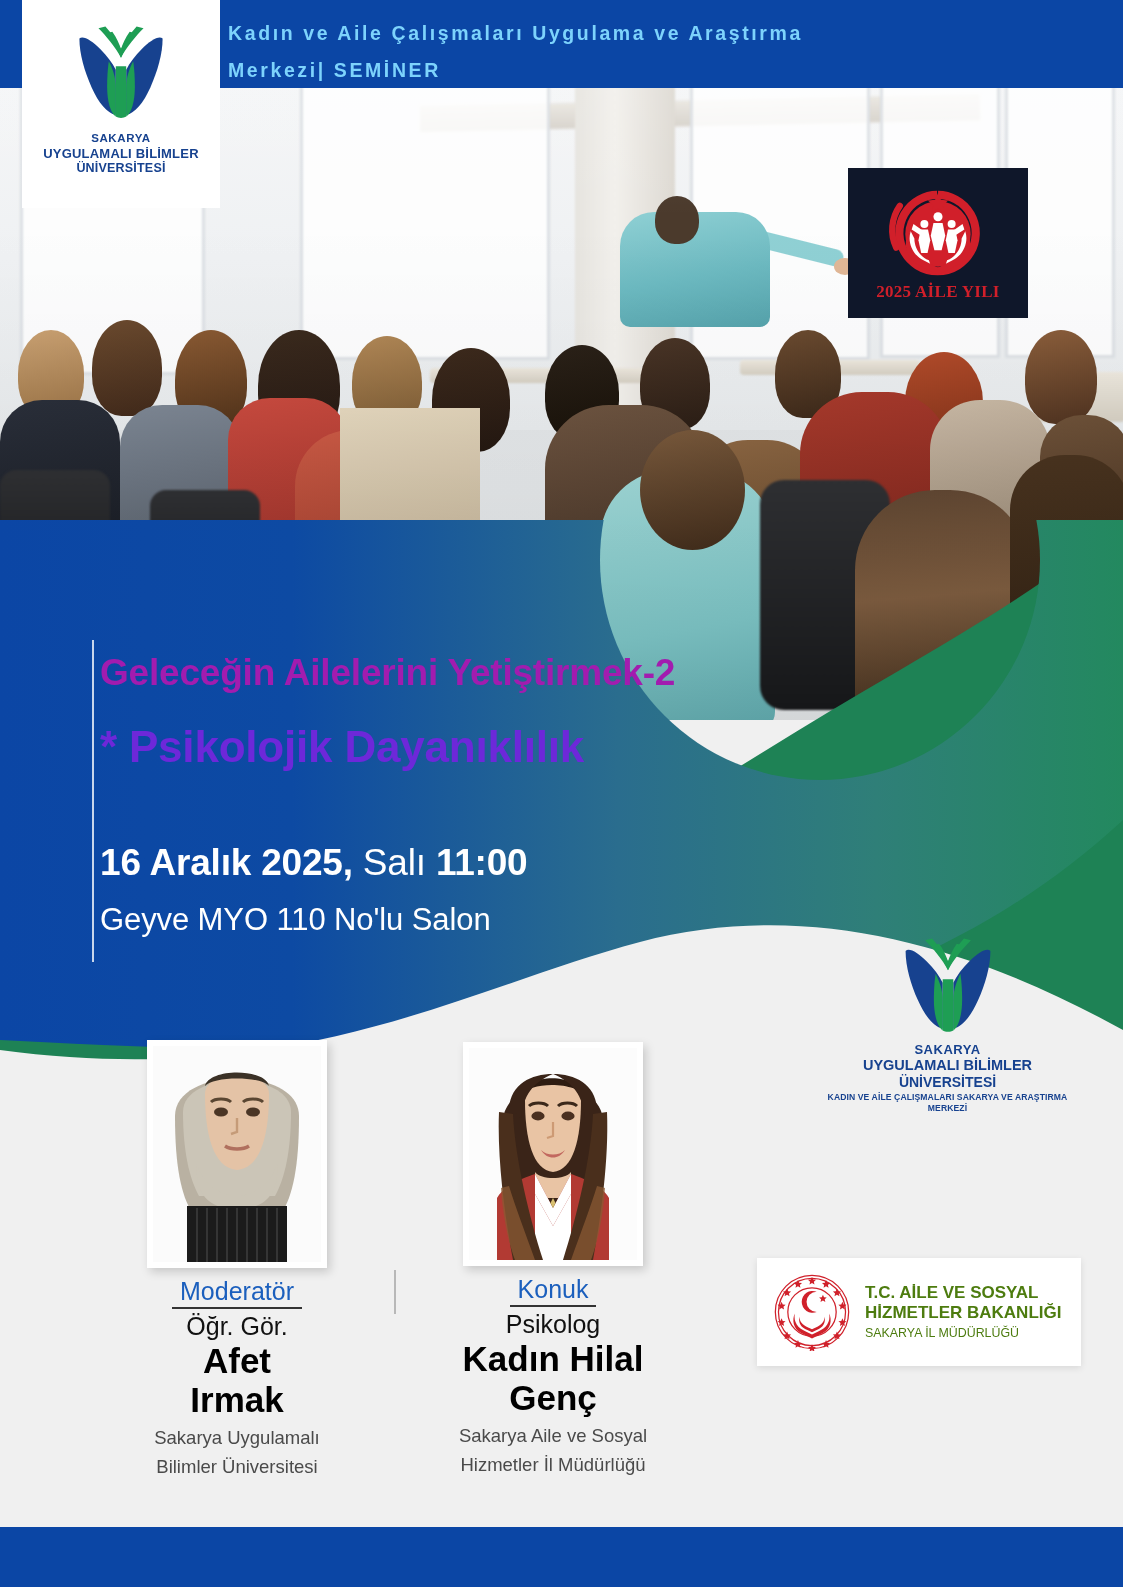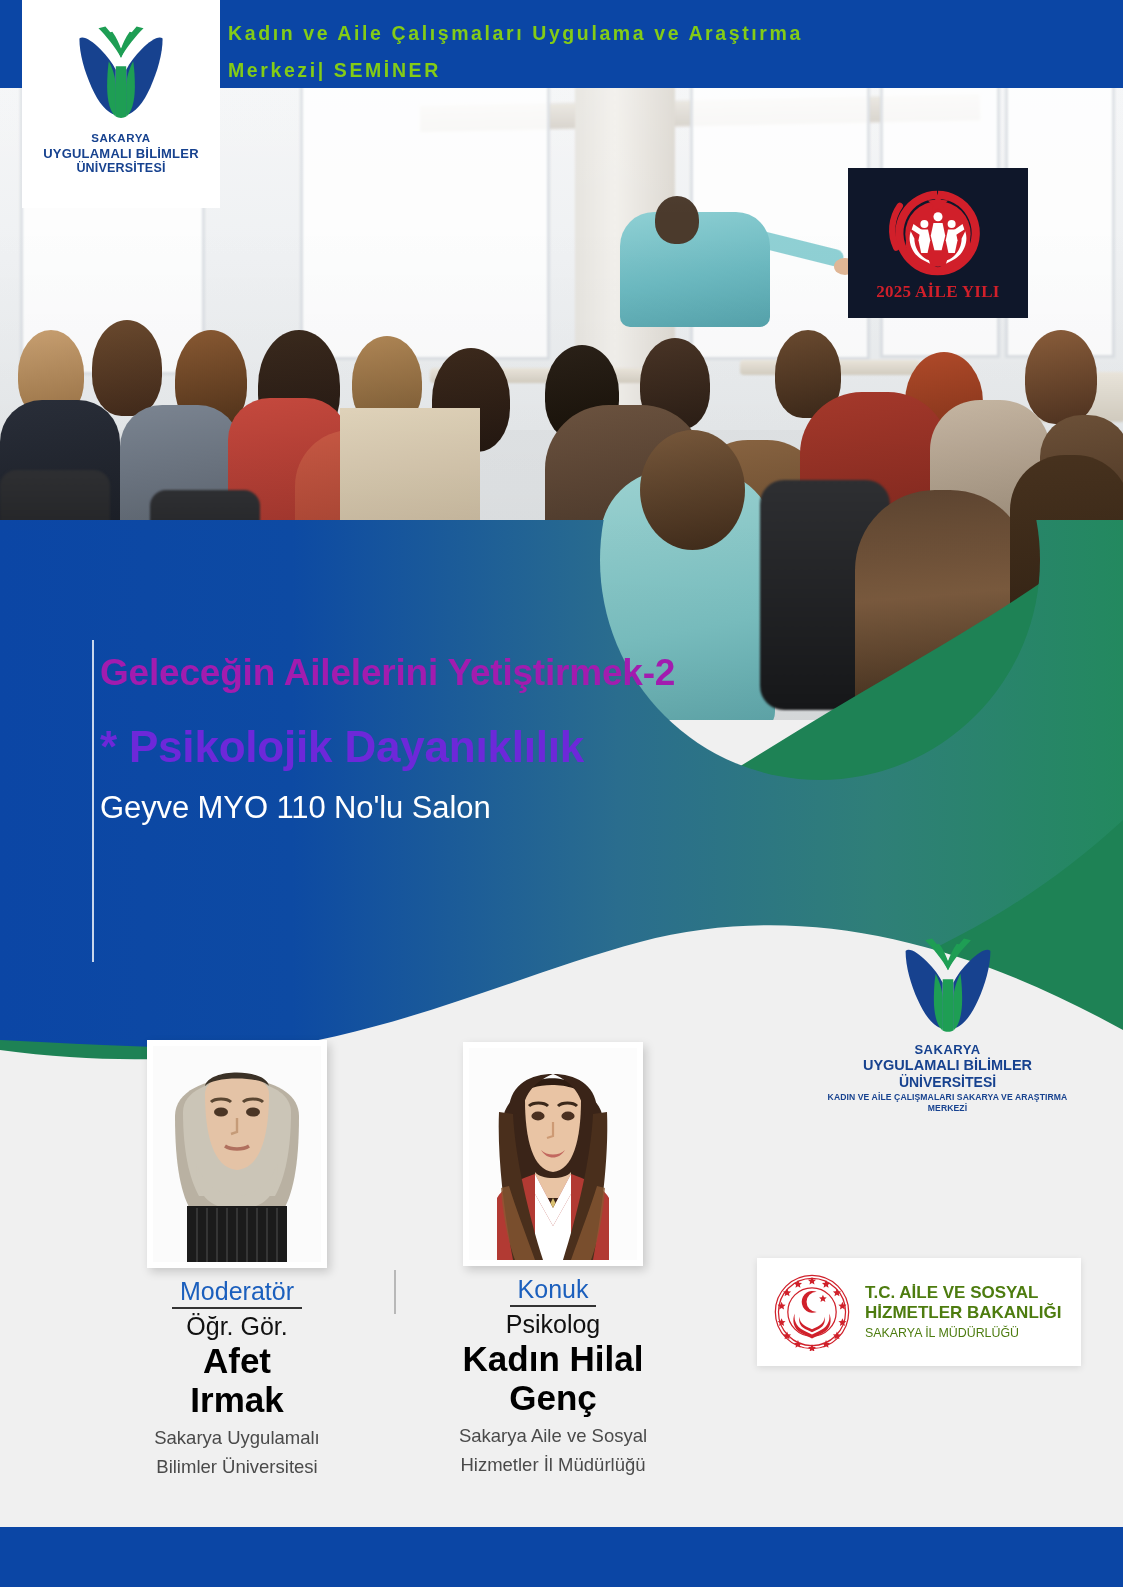--- a/index.html
+++ b/index.html
@@ -95,21 +95,21 @@
     position:absolute; left:0; top:960px; width:1123px; height:570px;
     background:#f0f0f0;
   }
 
   
   .header-bar{
     position:absolute; left:0; top:0; width:1123px; height:88px;
     background:#0b46a5; z-index:40;
   }
   .header-line{
-    position:absolute; left:228px; color:#84cc16;
+    position:absolute; left:228px; color:#7dd3fc;
     font-size:19.5px; font-weight:bold; letter-spacing:2.6px;
     white-space:nowrap;
   }
   .header-line.l1{ top:22px; }
   .header-line.l2{ top:59px; }
 
   
   .logo-box{
     position:absolute; left:22px; top:0; width:198px; height:208px;
     background:#ffffff; z-index:50;
@@ -354,20 +354,23 @@
       <path d="M90,52 C96,60 94,76 82,86 L66,96 L70,84 C80,80 86,70 86,60 Z" fill="#fff"></path>
       <path d="M30,52 C22,58 22,78 36,88 L60,100 L84,88 C98,78 98,58 90,52 C94,64 88,78 76,84 L60,92 L44,84 C32,78 26,64 30,52 Z" fill="#d11f2a"></path>
     </svg>
     <div class="ay-cap">2025 AİLE YILI</div>
   </div>
 
   <div class="title-rule"></div>
   <div class="title-wrap">
     <div class="t-main">Geleceğin Ailelerini Yetiştirmek-2</div>
     <div class="t-sub">*  Psikolojik Dayanıklılık</div>
+    <div class="t-date">
+      <b>16 Aralık 2025,</b><span class="light"> Salı </span><b>11:00</b>
+    </div>
     <div class="t-place">Geyve MYO 110 No'lu Salon</div>
   </div>
 
   <div class="subukam">
     <svg class="tulip" viewBox="0 0 120 112">
       <path d="M12,14 C16,10 26,16 36,26 C44,34 50,42 54,50 L54,102 C44,100 34,88 26,70 C18,52 12,32 12,14 Z" fill="#17428f"></path>
       <path d="M108,14 C104,10 94,16 84,26 C76,34 70,42 66,50 L66,102 C76,100 86,88 94,70 C102,52 108,32 108,14 Z" fill="#17428f"></path>
       <path d="M42,8 C48,14 56,26 60,36 C64,26 72,14 78,8 L70,6 C65,13 62,20 60,26 C58,20 55,13 50,6 Z" fill="#1e9e54"></path>
       <path d="M34,2 C42,10 54,24 60,36 C66,24 78,10 86,2 L78,0 C70,9 64,18 60,26 C56,18 50,9 42,0 Z" fill="#1e9e54"></path>
       <path d="M46,40 C50,48 54,58 54,70 L54,104 C48,100 44,86 44,70 C44,56 45,46 46,40 Z" fill="#1e9e54"></path>

